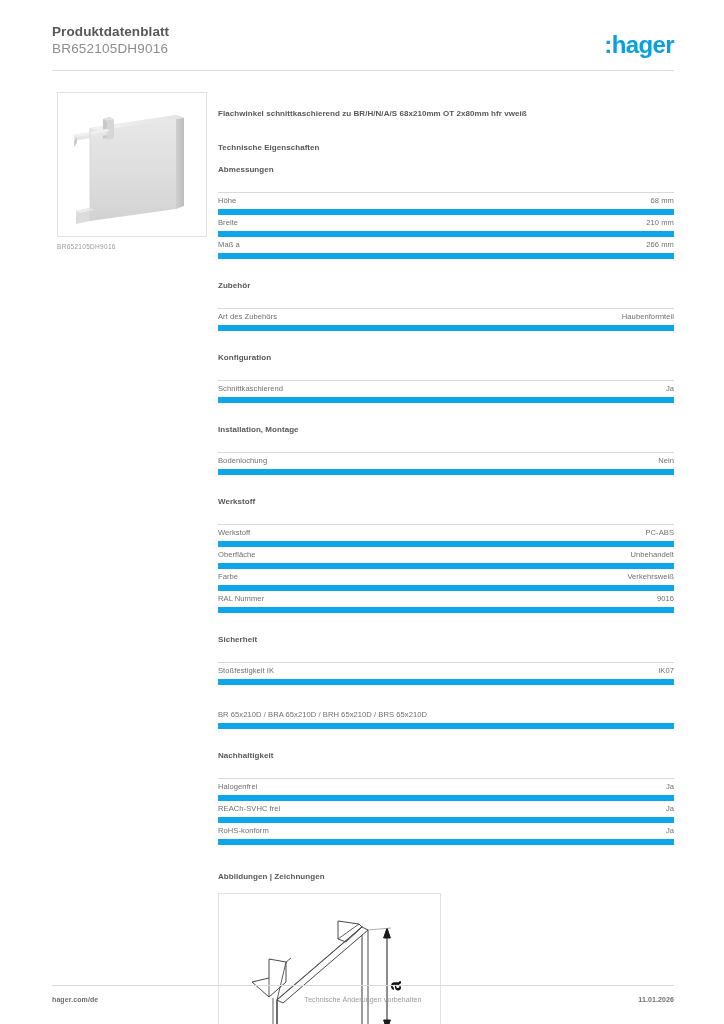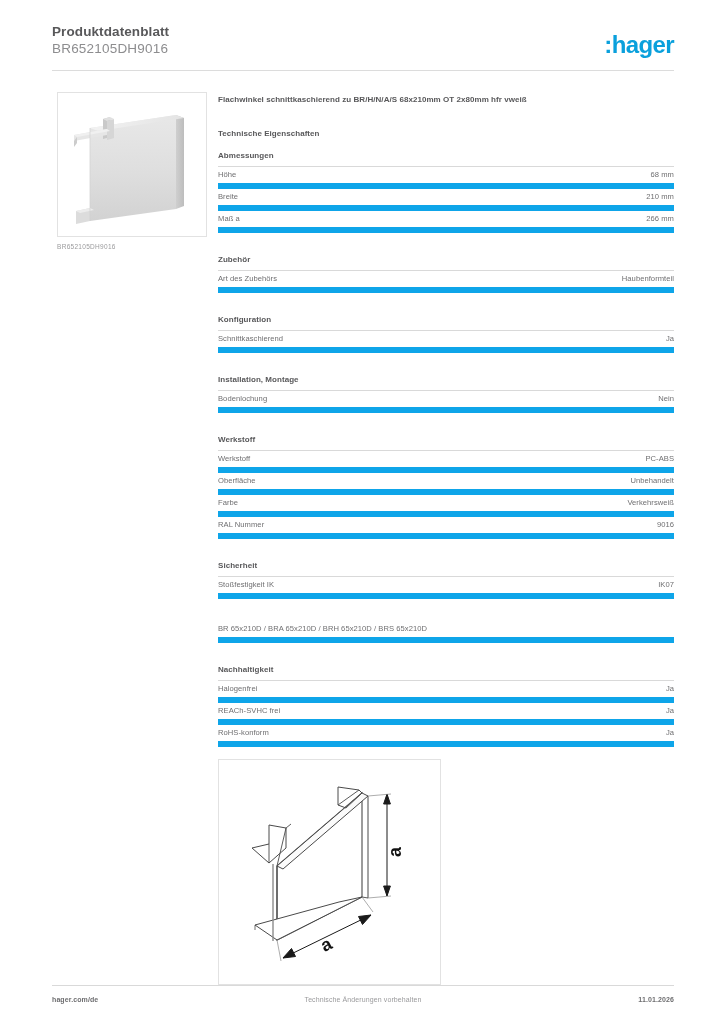--- a/index.html
+++ b/index.html
@@ -101,41 +101,41 @@
     left: 218px;
     top: 92px;
     width: 456px;
   }
   .product-desc {
     font-size: 8px;
     font-weight: bold;
     color: #58585a;
     line-height: 12px;
     letter-spacing: 0.05px;
-    margin: 2px 0 22px 0;
+    margin: 16px 0 22px 0;
   }
   .section-title {
     font-size: 8px;
     font-weight: bold;
     color: #58585a;
     letter-spacing: 0.05px;
     line-height: 12px;
   }
   .tech-head {
     margin: 0 0 11px 0;
   }
   .group {
     margin-bottom: 12px;
   }
   .group-title {
     font-size: 8px;
     font-weight: bold;
     color: #58585a;
     letter-spacing: 0.05px;
-    padding-bottom: 6px;
+    padding-bottom: 18px;
     border-bottom: 1px solid #d9d9d9;
   }
   .rows { }
   .row {
     display: flex;
     justify-content: space-between;
     align-items: baseline;
     border-bottom: 6px solid #0ea5e9;
     padding: 3px 0 3px 0;
     font-size: 7.6px;
@@ -371,20 +371,21 @@
               <span class="v">Ja</span>
             </div>
             <div class="row">
               <span class="k">RoHS-konform</span>
               <span class="v">Ja</span>
             </div>
           </div>
         </div>
       </div>
 
+    <div class="section-title drawing-head">Abbildungen | Zeichnungen</div>
 
     <div class="drawing-box">
       <svg width="221" height="224" viewBox="0 0 221 224">
         <g fill="none" stroke="#4a4a4a" stroke-width="1" stroke-linejoin="miter">
 
           <polygon points="58,106 143,33 143,137 58,180" stroke="#4a4a4a" stroke-width="1.1" fill="#ffffff"></polygon>
 
           <polygon points="58,106 143,33 149,36 64,109" stroke="#4a4a4a" stroke-width="1" fill="#fbfbfb"></polygon>
 
           <line x1="149" y1="36" x2="149" y2="138" stroke="#4a4a4a" stroke-width="1"></line>

